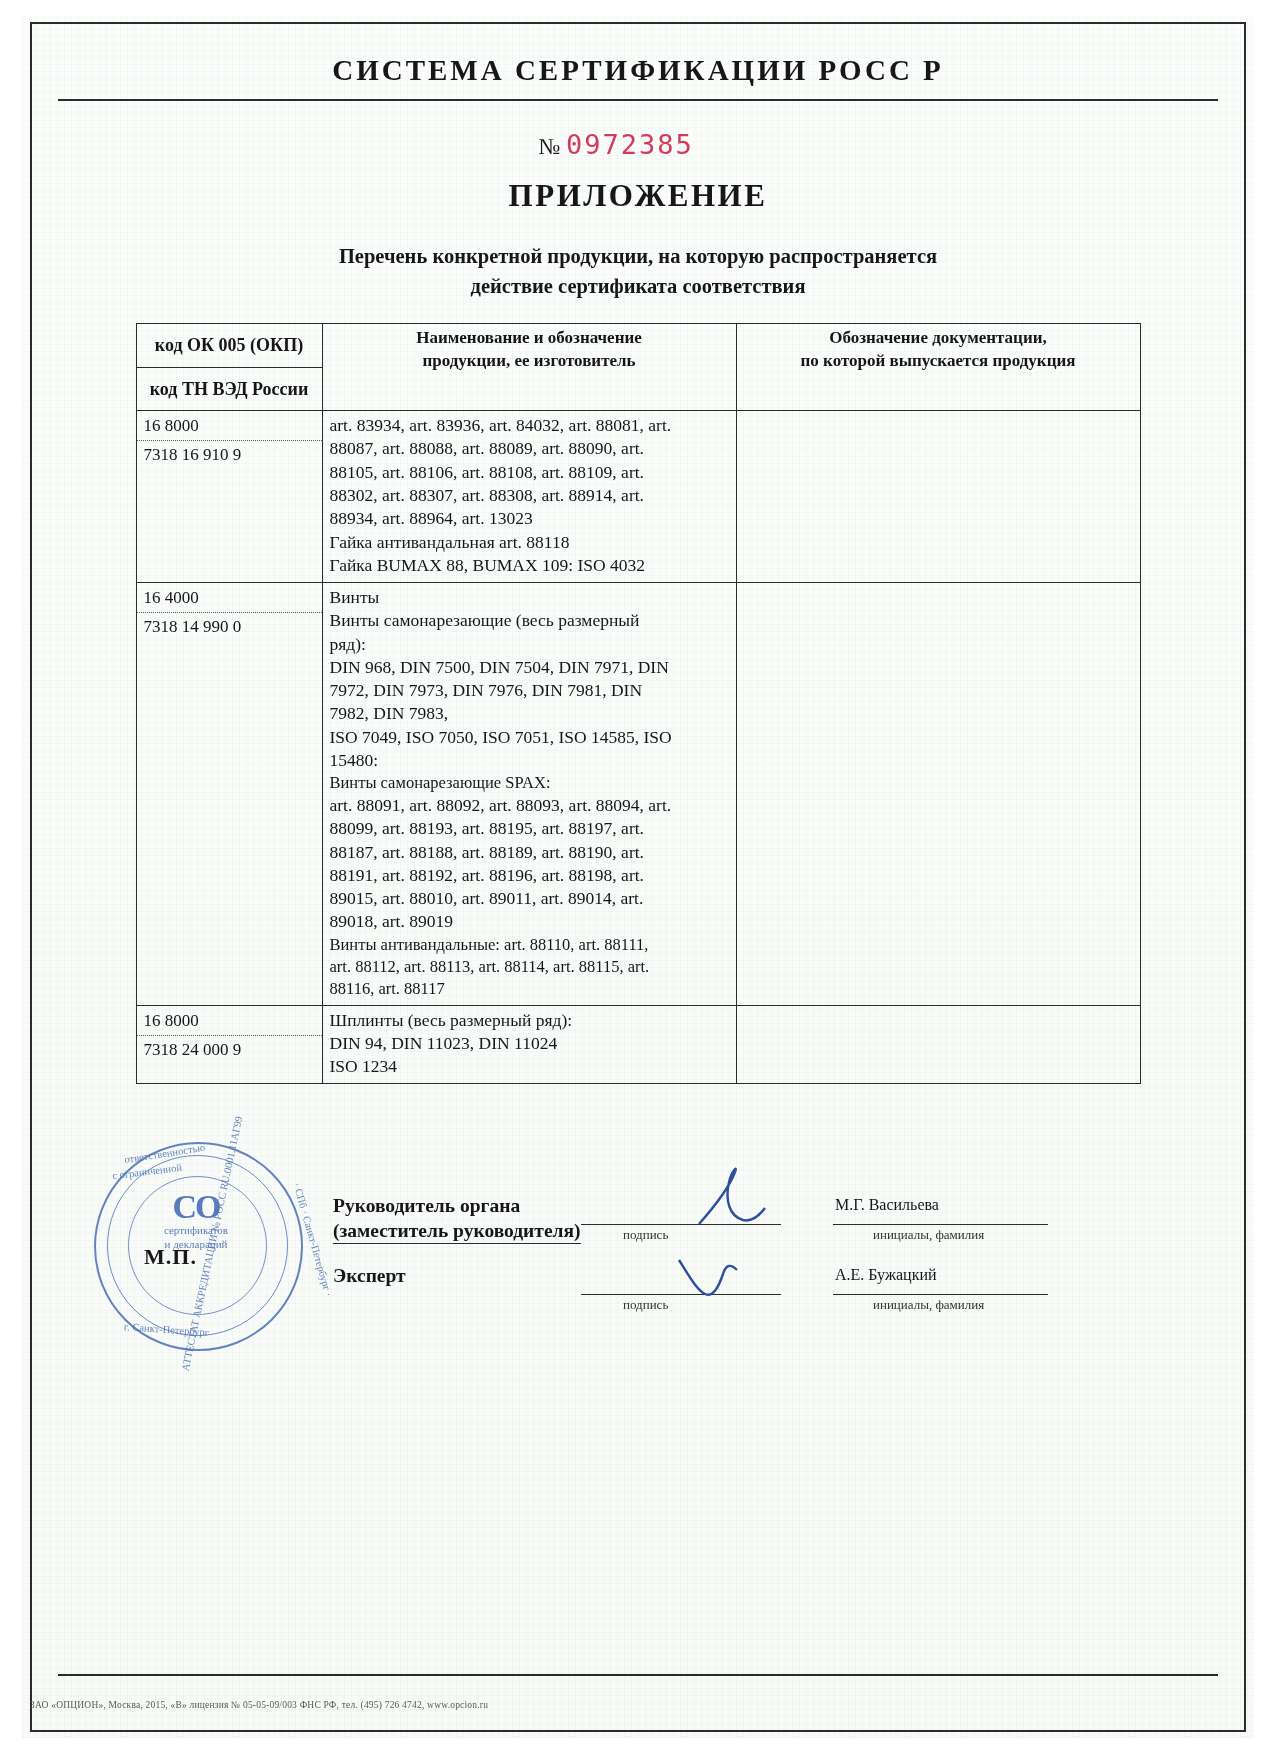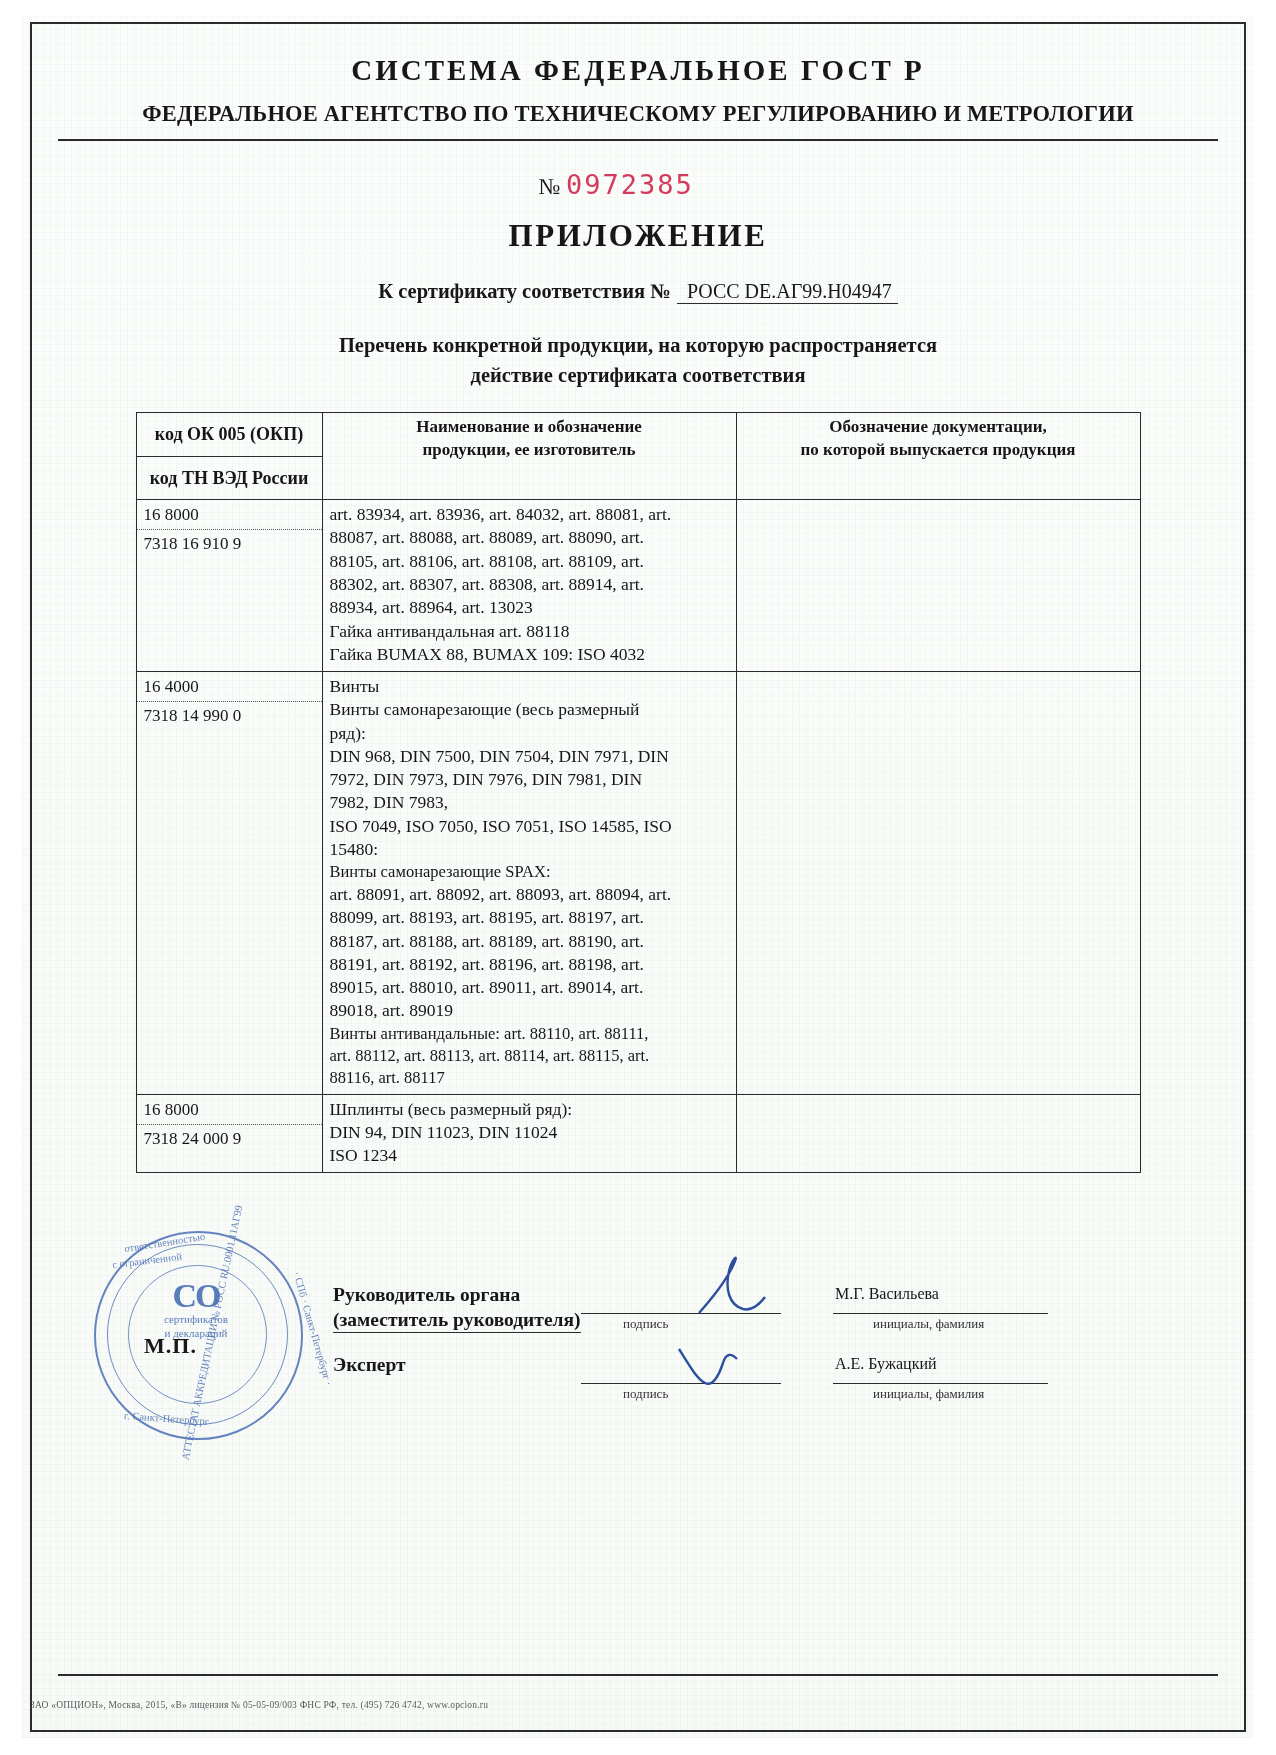--- a/index.html
+++ b/index.html
@@ -341,34 +341,30 @@
 </style>
 </head>
 <body>
 
 <div class="page">
   <div class="sheet"></div>
   <div class="border-outer"></div>
 
   <div class="content">
 
-    <div class="hdr1">СИСТЕМА ФЕДЕРАЛЬНОЕ ГОСТ Р</div>
-    <div class="hdr2">ФЕДЕРАЛЬНОЕ АГЕНТСТВО ПО ТЕХНИЧЕСКОМУ РЕГУЛИРОВАНИЮ И МЕТРОЛОГИИ</div>
+    <div class="hdr1">СИСТЕМА СЕРТИФИКАЦИИ РОСС Р</div>
     <div class="rule"></div>
 
     <div class="numline">
       <span class="nolabel">№</span>
       <span class="digits">0972385</span>
     </div>
 
     <div class="title">ПРИЛОЖЕНИЕ</div>
 
-    <div class="subline">
-      <span>К сертификату соответствия №</span><span class="certno">РОСС DE.АГ99.Н04947</span>
-    </div>
 
     <div class="desc">
       <span>Перечень конкретной продукции,  на которую распространяется</span><br>
       <span>действие сертификата соответствия</span>
     </div>
 
     <table class="tbl">
       <colgroup>
         <col style="width:186px">
         <col style="width:414px">

